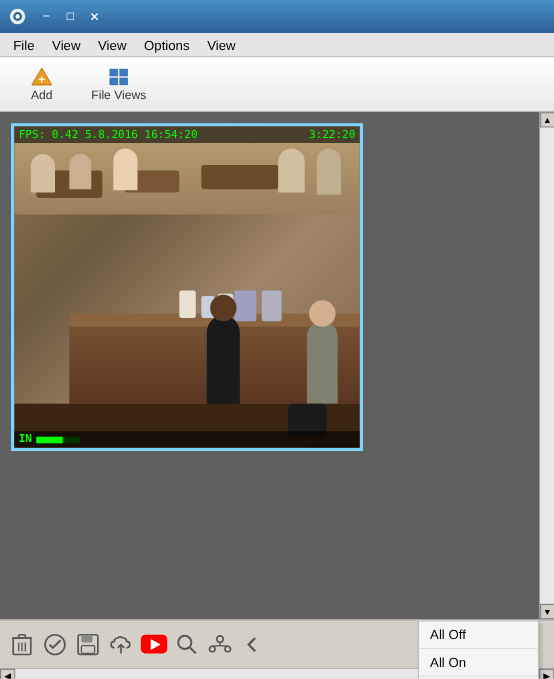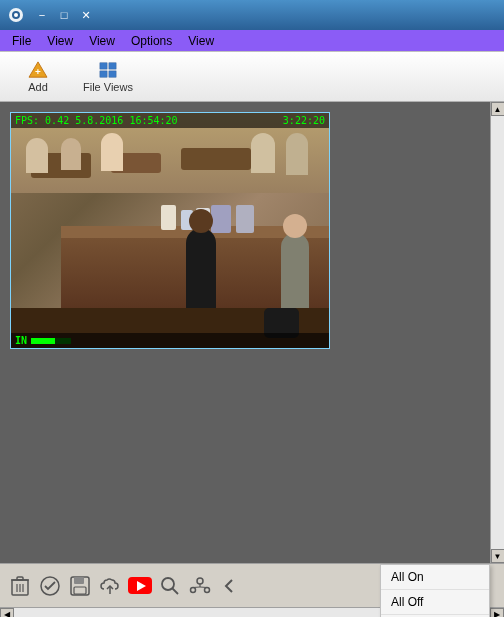--- a/index.html
+++ b/index.html
@@ -43,21 +43,21 @@
       justify-content: center;
       cursor: pointer;
       font-size: 11px;
       color: white;
       margin-left: 2px;
     }
 
     
     #menu-bar {
       height: 22px;
-      background: #8b5cf6;
+      background: #e5e5e5;
       display: flex;
       align-items: center;
       padding: 0 4px;
       border-bottom: 1px solid #c0c0c0;
     }
     .menu-item {
       padding: 2px 8px;
       font-size: 12px;
       cursor: pointer;
       color: #000;
@@ -102,23 +102,23 @@
       background: #606060;
       display: flex;
       align-items: flex-start;
       justify-content: flex-start;
       padding: 10px 0 0 10px;
       position: relative;
     }
 
     #camera-feed {
       width: 320px;
-      height: 237px;
-      position: relative;
-      border: 1px solid #7dd3fc;
+      height: 298px;
+      position: relative;
+      border: 3px solid #7dd3fc;
     }
 
     
     #camera-bg {
       width: 100%;
       height: 100%;
       background: 
         linear-gradient(135deg, #8B7355 0%, #6B5A3E 30%, #A0856A 60%, #7A6245 100%);
       position: relative;
       overflow: hidden;
@@ -469,22 +469,22 @@
     <span id="page-count">0 / 0</span>
   </div>
 
   <div class="bt-icon">
     <svg width="20" height="20" viewBox="0 0 20 20">
       <polyline points="8,4 14,10 8,16" fill="none" stroke="#555" stroke-width="2"></polyline>
     </svg>
   </div>
 
   <div id="dropdown-panel">
+    <div class="dropdown-item">All Off</div>
     <div class="dropdown-item">All On</div>
-    <div class="dropdown-item">All Off</div>
     <div class="dropdown-item">Apply Schedule</div>
 
   </div>
 </div>
 
 <div id="bottom-scrollbar">
   <div class="hscroll-arrow">◀</div>
   <div class="hscroll-track"></div>
   <div class="hscroll-arrow">▶</div>
 </div>

